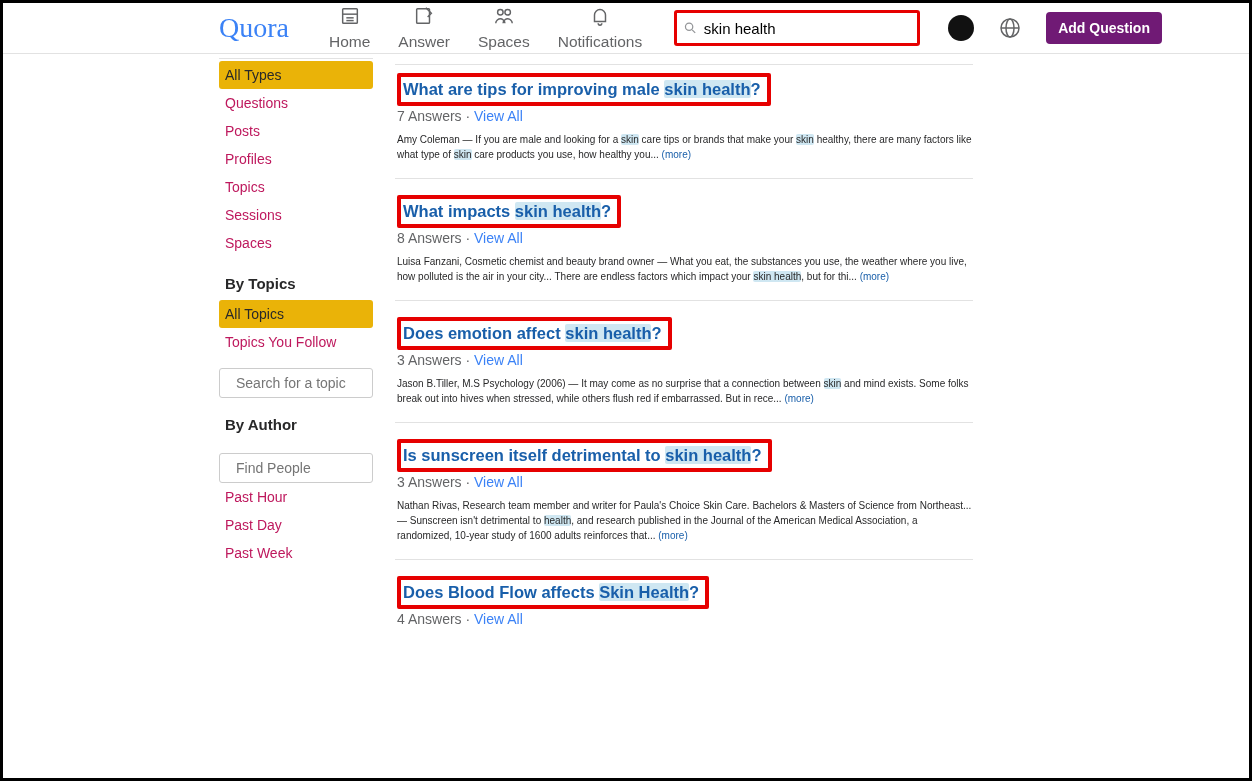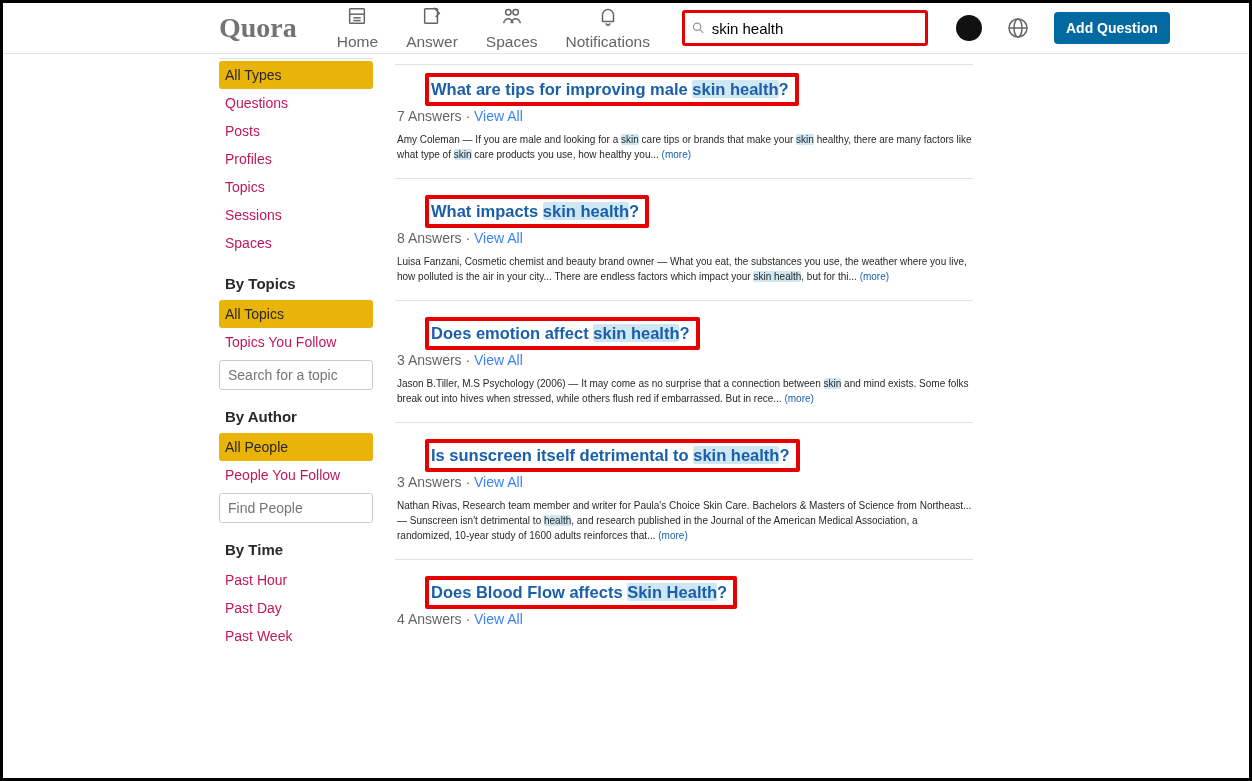--- a/index.html
+++ b/index.html
@@ -1,36 +1,36 @@
 <!DOCTYPE html>
 <html><head>
 <meta charset="utf-8">
 <style>
 * { box-sizing: border-box; margin: 0; padding: 0; }
 body { font-family: -apple-system, BlinkMacSystemFont, "Segoe UI", Helvetica, Arial, sans-serif; background: #fff; color: #333; border: 3px solid #000; width: 1252px; height: 781px; overflow: hidden; }
 .header { height: 51px; border-bottom: 1px solid #e2e2e2; display: flex; align-items: center; padding: 0 10px 0 216px; gap: 8px; }
-.logo { color: #737373; font-weight: bold; font-size: 28px; font-family: Georgia, serif; margin-right: 22px; }
+.logo { color: #3b82f6; font-weight: normal; font-size: 28px; font-family: Georgia, serif; margin-right: 22px; }
 .nav-item { display: flex; align-items: center; gap: 6px; color: #636466; font-size: 15.5px; font-weight: 500; padding: 6px 10px; cursor: pointer; flex-direction: column; }
 .nav-icon { width: 22px; height: 22px; stroke: #636466; stroke-width: 1.6; fill: none; }
 .search-box { display: flex; align-items: center; border: 3px solid #e60000; border-radius: 3px; height: 36px; width: 246px; padding: 0 6px; margin-left: 14px; margin-right: 12px; }
 .search-box input { border: none; outline: none; font-size: 15px; width: 100%; padding-left: 2px; }
 .avatar { width: 26px; height: 26px; border-radius: 50%; background: #111; margin: 0 8px; }
 .globe-icon { width: 24px; height: 24px; stroke: #636466; stroke-width: 1.5; fill: none; margin: 0 8px; }
-.add-btn { background: #0369a1; color: #fff; border: none; border-radius: 4px; padding: 8px 12px; font-size: 14px; font-weight: 600; cursor: pointer; margin-left: 8px; }
+.add-btn { background: #701a75; color: #fff; border: none; border-radius: 4px; padding: 8px 12px; font-size: 14px; font-weight: 600; cursor: pointer; margin-left: 8px; }
 .container { display: flex; padding-left: 216px; }
 .sidebar { width: 154px; padding-top: 4px; font-size: 14px; flex-shrink: 0; }
 .sidebar-hr { border: none; border-top: 1px solid #e2e2e2; margin: 0 0 2px 0; }
 .sidebar-item { padding: 6px 6px; color: #be185d; cursor: pointer; font-size: 14px; }
 .sidebar-item.active { background: #eab308; color: #282829; font-weight: 400; border-radius: 3px; }
 .sidebar-heading { font-weight: 700; color: #282829; font-size: 15px; padding: 18px 6px 8px 6px; }
-.sidebar-input { width: 100%; border: 1px solid #ccc; border-radius: 3px; padding: 6px 8px; font-size: 14px; color: #888; margin-top: 4px; outline: none; }
+.sidebar-input { width: 100%; border: 1px solid #ccc; border-radius: 3px; padding: 6px 16px; font-size: 14px; color: #888; margin-top: 12px; outline: none; }
 .main { flex: 1; padding-left: 22px; padding-top: 10px; max-width: 600px; }
 .result { border-bottom: 1px solid #e2e2e2; padding: 16px 0 16px 2px; margin-bottom: 0; }
 .result:last-child { border-bottom: none; }
-.title-wrap { border: 4px solid #e60000; display: inline-block; padding: 1px 6px 1px 2px; border-radius: 2px; margin-bottom: 0; margin-left: 28px; }
+.title-wrap { border: 4px solid #e60000; display: inline-block; padding: 1px 6px 1px 2px; border-radius: 2px; margin-bottom: 0; }
 .result-title { color: #195faa; font-size: 16.5px; font-weight: 700; line-height: 1.4; cursor: pointer; }
 .meta { color: #636466; font-size: 14px; margin-top: 2px; }
 .meta .viewall { color: #3b82f6; cursor: pointer; }
 .snippet { color: #282829; font-size: 10px; line-height: 1.5; margin-top: 8px; }
 .more { color: #195faa; cursor: pointer; }
 .hl { background: #cfe7f2; border-radius: 2px; }
 .result:first-child { padding-top: 8px; }
 .hr-top { border: none; border-top: 1px solid #e2e2e2; margin-bottom: 0; }
 </style>
 </head>
@@ -98,26 +98,21 @@
         <div class="sidebar-item">Sessions</div>
         <div class="sidebar-item">Spaces</div>
       </div>
     <div class="sidebar-heading">By Topics</div>
     <div id="topics-list">
         <div class="sidebar-item active">All Topics</div>
         <div class="sidebar-item">Topics You Follow</div>
       </div>
     <input class="sidebar-input" placeholder="Search for a topic" style="">
     <div class="sidebar-heading">By Author</div>
-    <div id="authors-list">
-        <div class="sidebar-item active">All People</div>
-        <div class="sidebar-item">People You Follow</div>
-      </div>
     <input class="sidebar-input" placeholder="Find People" style="">
-    <div class="sidebar-heading">By Time</div>
     <div id="times-list">
         <div class="sidebar-item">Past Hour</div>
         <div class="sidebar-item">Past Day</div>
         <div class="sidebar-item">Past Week</div>
       </div>
   </div>
 
   <div class="main">
     <hr class="hr-top">
     <div id="results-list">

